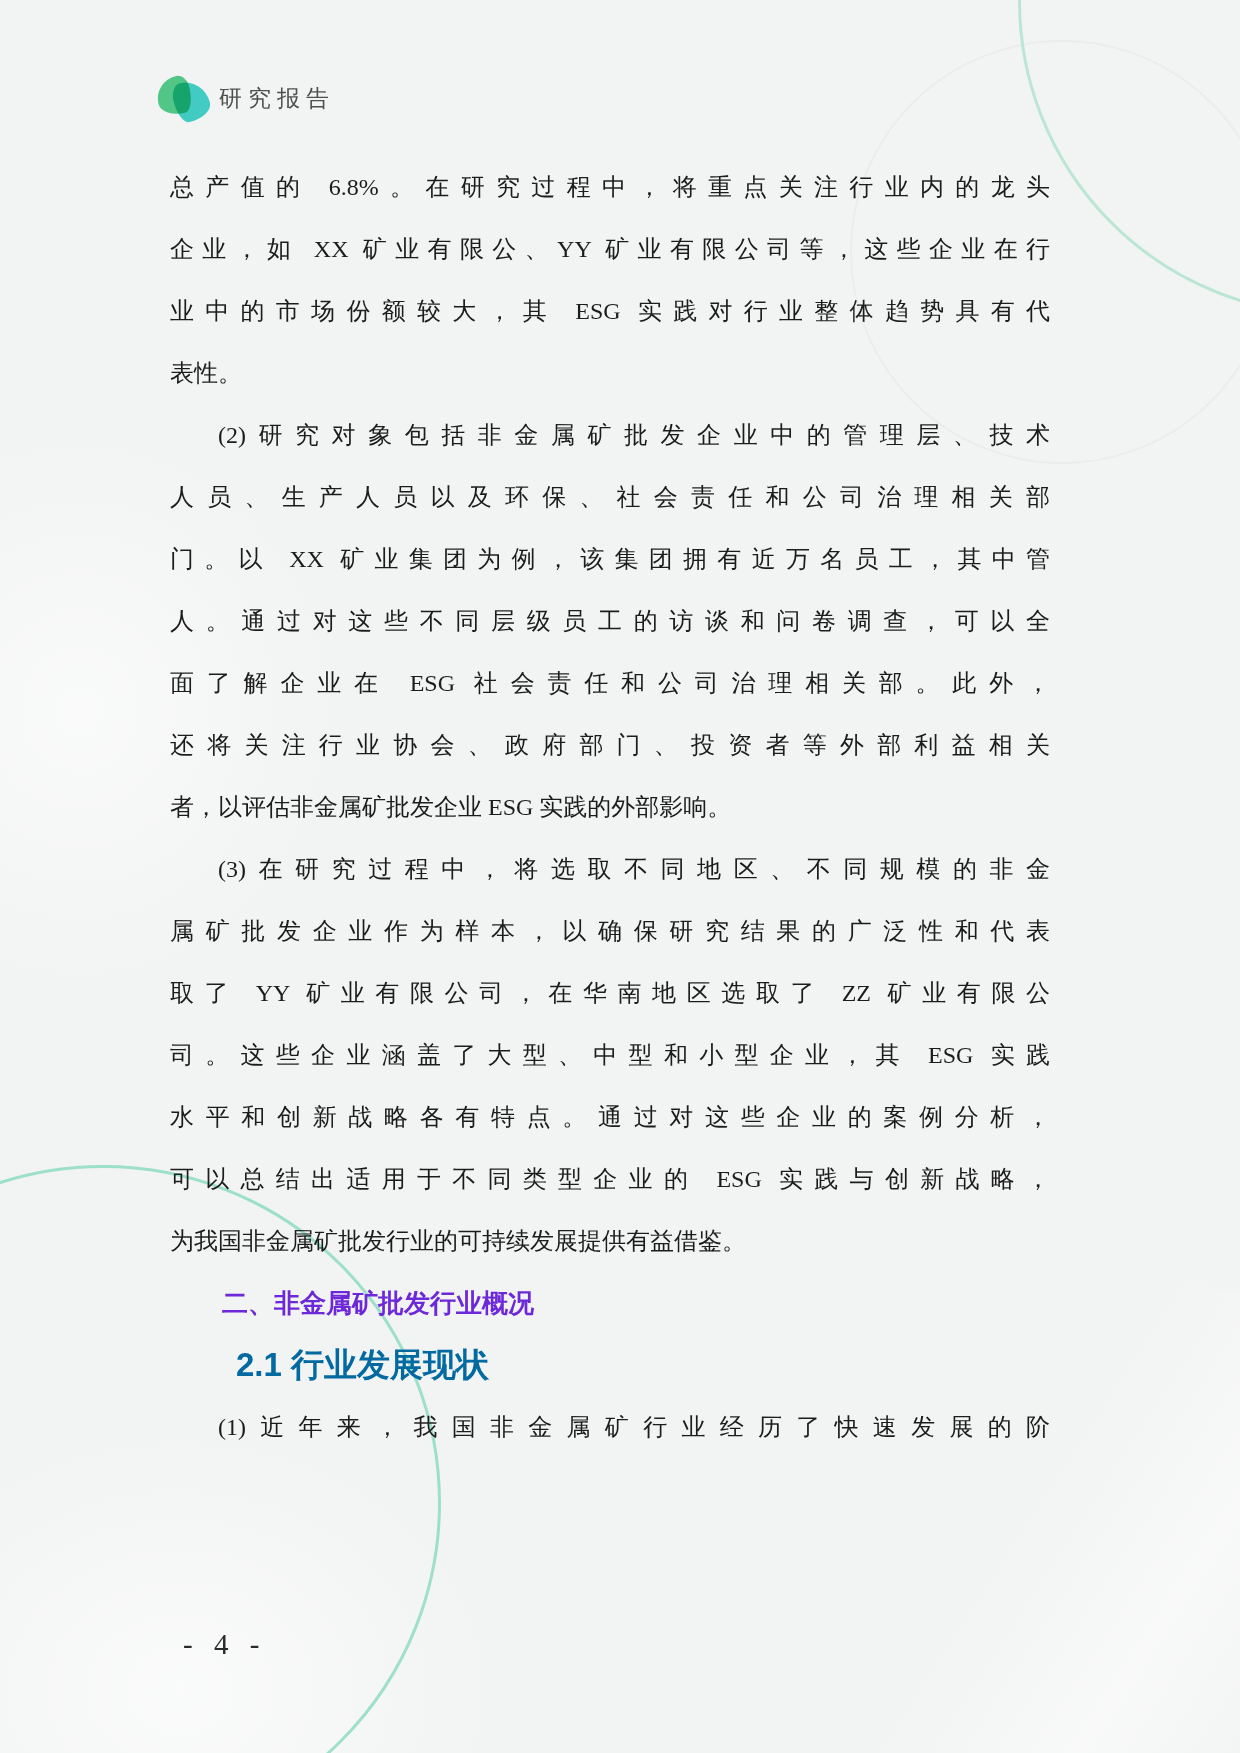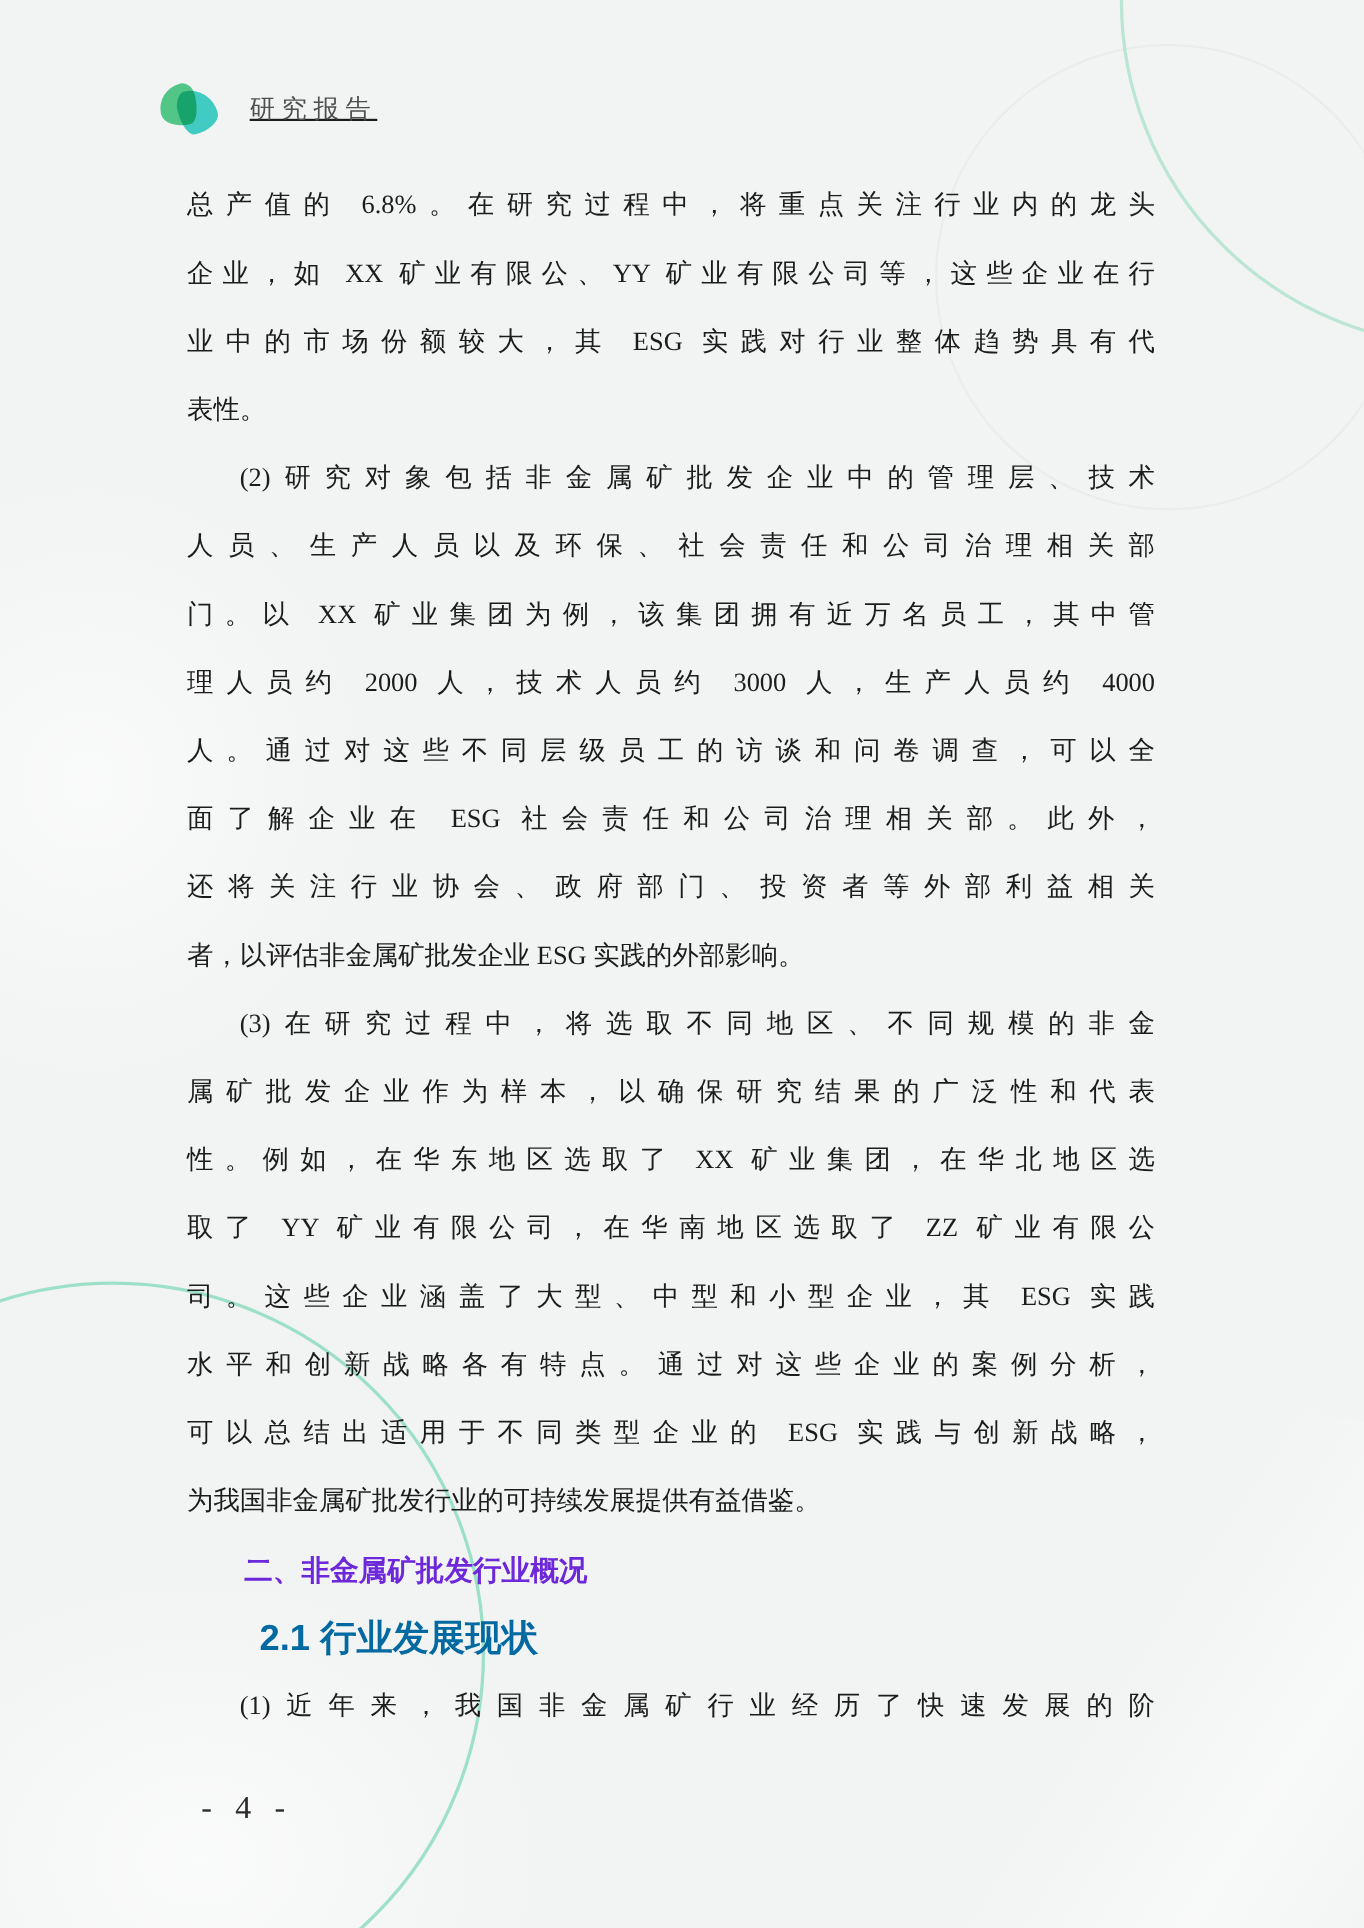--- a/index.html
+++ b/index.html
@@ -36,22 +36,22 @@
     left:-140px;top:1430px;width:640px;height:520px;
     background:radial-gradient(closest-side,rgba(255,255,255,.6),rgba(255,255,255,0));
   }
   .streak-bottom-right{
     position:absolute;left:780px;top:1280px;width:700px;height:620px;
     background:linear-gradient(115deg,rgba(255,255,255,0) 35%,rgba(255,255,255,.45) 55%,rgba(255,255,255,0) 75%);
     transform:rotate(8deg);pointer-events:none;
   }
   
   .brand{
-    position:absolute;left:145px;top:72px;height:52px;
-    display:flex;align-items:center;gap:26px;text-decoration:underline;
+    position:absolute;left:157px;top:72px;height:52px;
+    display:flex;align-items:center;gap:6px;
   }
   .logo{position:relative;width:56px;height:50px;}
   .leaf{position:absolute;display:block;}
   .leaf-green{
     left:0;top:4px;width:34px;height:38px;
     background:var(--accent-green,#43c17d);
     border-radius:70% 30% 30% 70% / 60% 35% 65% 40%;
     transform:rotate(-14deg);
     opacity:.92;
   }
@@ -116,28 +116,26 @@
   </div>
 
   <div class="doc">
       <div class="line body fill">总产值的 6.8%。在研究过程中，将重点关注行业内的龙头</div>
       <div class="line body fill">企业，如 XX 矿业有限公、YY 矿业有限公司等，这些企业在行</div>
       <div class="line body fill">业中的市场份额较大，其 ESG 实践对行业整体趋势具有代</div>
       <div class="line body">表性。</div>
       <div class="line body fill indent">(2)研究对象包括非金属矿批发企业中的管理层、技术</div>
       <div class="line body fill">人员、生产人员以及环保、社会责任和公司治理相关部</div>
       <div class="line body fill">门。以 XX 矿业集团为例，该集团拥有近万名员工，其中管</div>
-      <div class="line body fill">理人员约 2000 人，技术人员约 3000 人，生产人员约 4000</div>
       <div class="line body fill">人。通过对这些不同层级员工的访谈和问卷调查，可以全</div>
       <div class="line body fill">面了解企业在 ESG 社会责任和公司治理相关部。此外，</div>
       <div class="line body fill">还将关注行业协会、政府部门、投资者等外部利益相关</div>
       <div class="line body">者，以评估非金属矿批发企业 ESG 实践的外部影响。</div>
       <div class="line body fill indent">(3)在研究过程中，将选取不同地区、不同规模的非金</div>
       <div class="line body fill">属矿批发企业作为样本，以确保研究结果的广泛性和代表</div>
-      <div class="line body fill">性。例如，在华东地区选取了 XX 矿业集团，在华北地区选</div>
       <div class="line body fill">取了 YY 矿业有限公司，在华南地区选取了 ZZ 矿业有限公</div>
       <div class="line body fill">司。这些企业涵盖了大型、中型和小型企业，其 ESG 实践</div>
       <div class="line body fill">水平和创新战略各有特点。通过对这些企业的案例分析，</div>
       <div class="line body fill">可以总结出适用于不同类型企业的 ESG 实践与创新战略，</div>
       <div class="line body">为我国非金属矿批发行业的可持续发展提供有益借鉴。</div>
       <div class="line heading2">二、非金属矿批发行业概况</div>
       <div class="line heading3">2.1 行业发展现状</div>
       <div class="line body fill indent">(1)近年来，我国非金属矿行业经历了快速发展的阶</div>
     </div>
 

